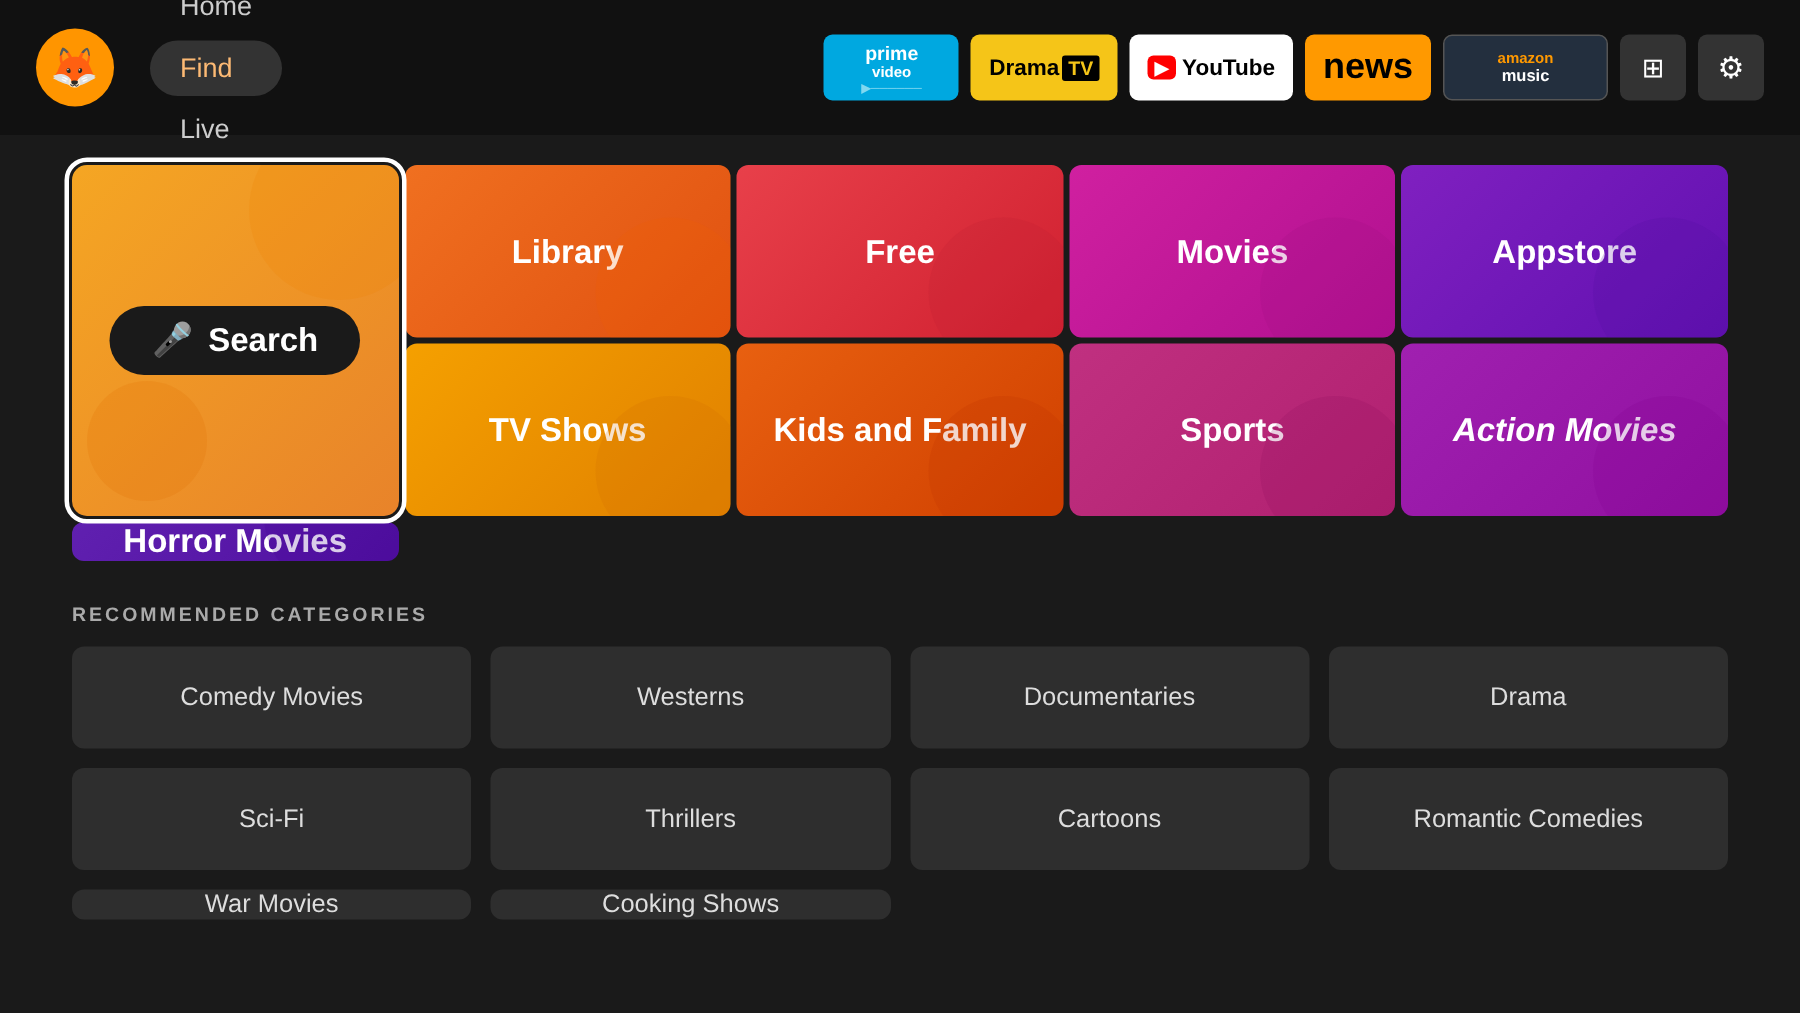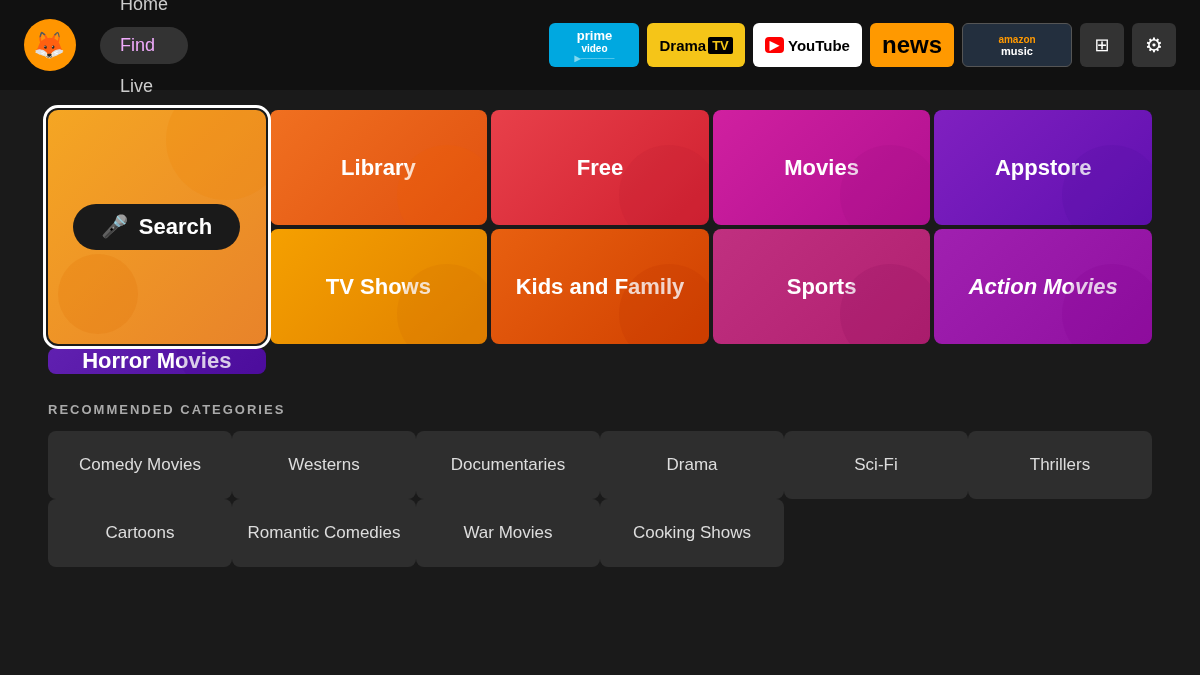--- a/index.html
+++ b/index.html
@@ -46,21 +46,21 @@
       padding: 8px 20px;
       border-radius: 24px;
       font-size: 18px;
       cursor: pointer;
       color: #ccc;
       font-weight: 500;
     }
 
     .nav-item.active {
       background: #333;
-      color: #f0abfc;
+      color: #fdba74;
     }
 
     .apps-row {
       display: flex;
       align-items: center;
       gap: 8px;
       margin-left: auto;
     }
 
     .app-badge {
@@ -182,23 +182,23 @@
       font-size: 13px;
       font-weight: 700;
       letter-spacing: 2px;
       color: #aaa;
       margin-bottom: 14px;
       text-transform: uppercase;
     }
 
     .rec-grid {
       display: grid;
-      grid-template-columns: repeat(6, 1fr);
+      grid-template-columns: repeat(4, 1fr);
       grid-template-rows: repeat(2, 68px);
-      gap: 0;
+      gap: 13px;
     }
 
     .rec-tile {
       background: #2e2e2e;
       border-radius: 8px;
       display: flex;
       align-items: center;
       justify-content: center;
       font-size: 17px;
       font-weight: 500;

